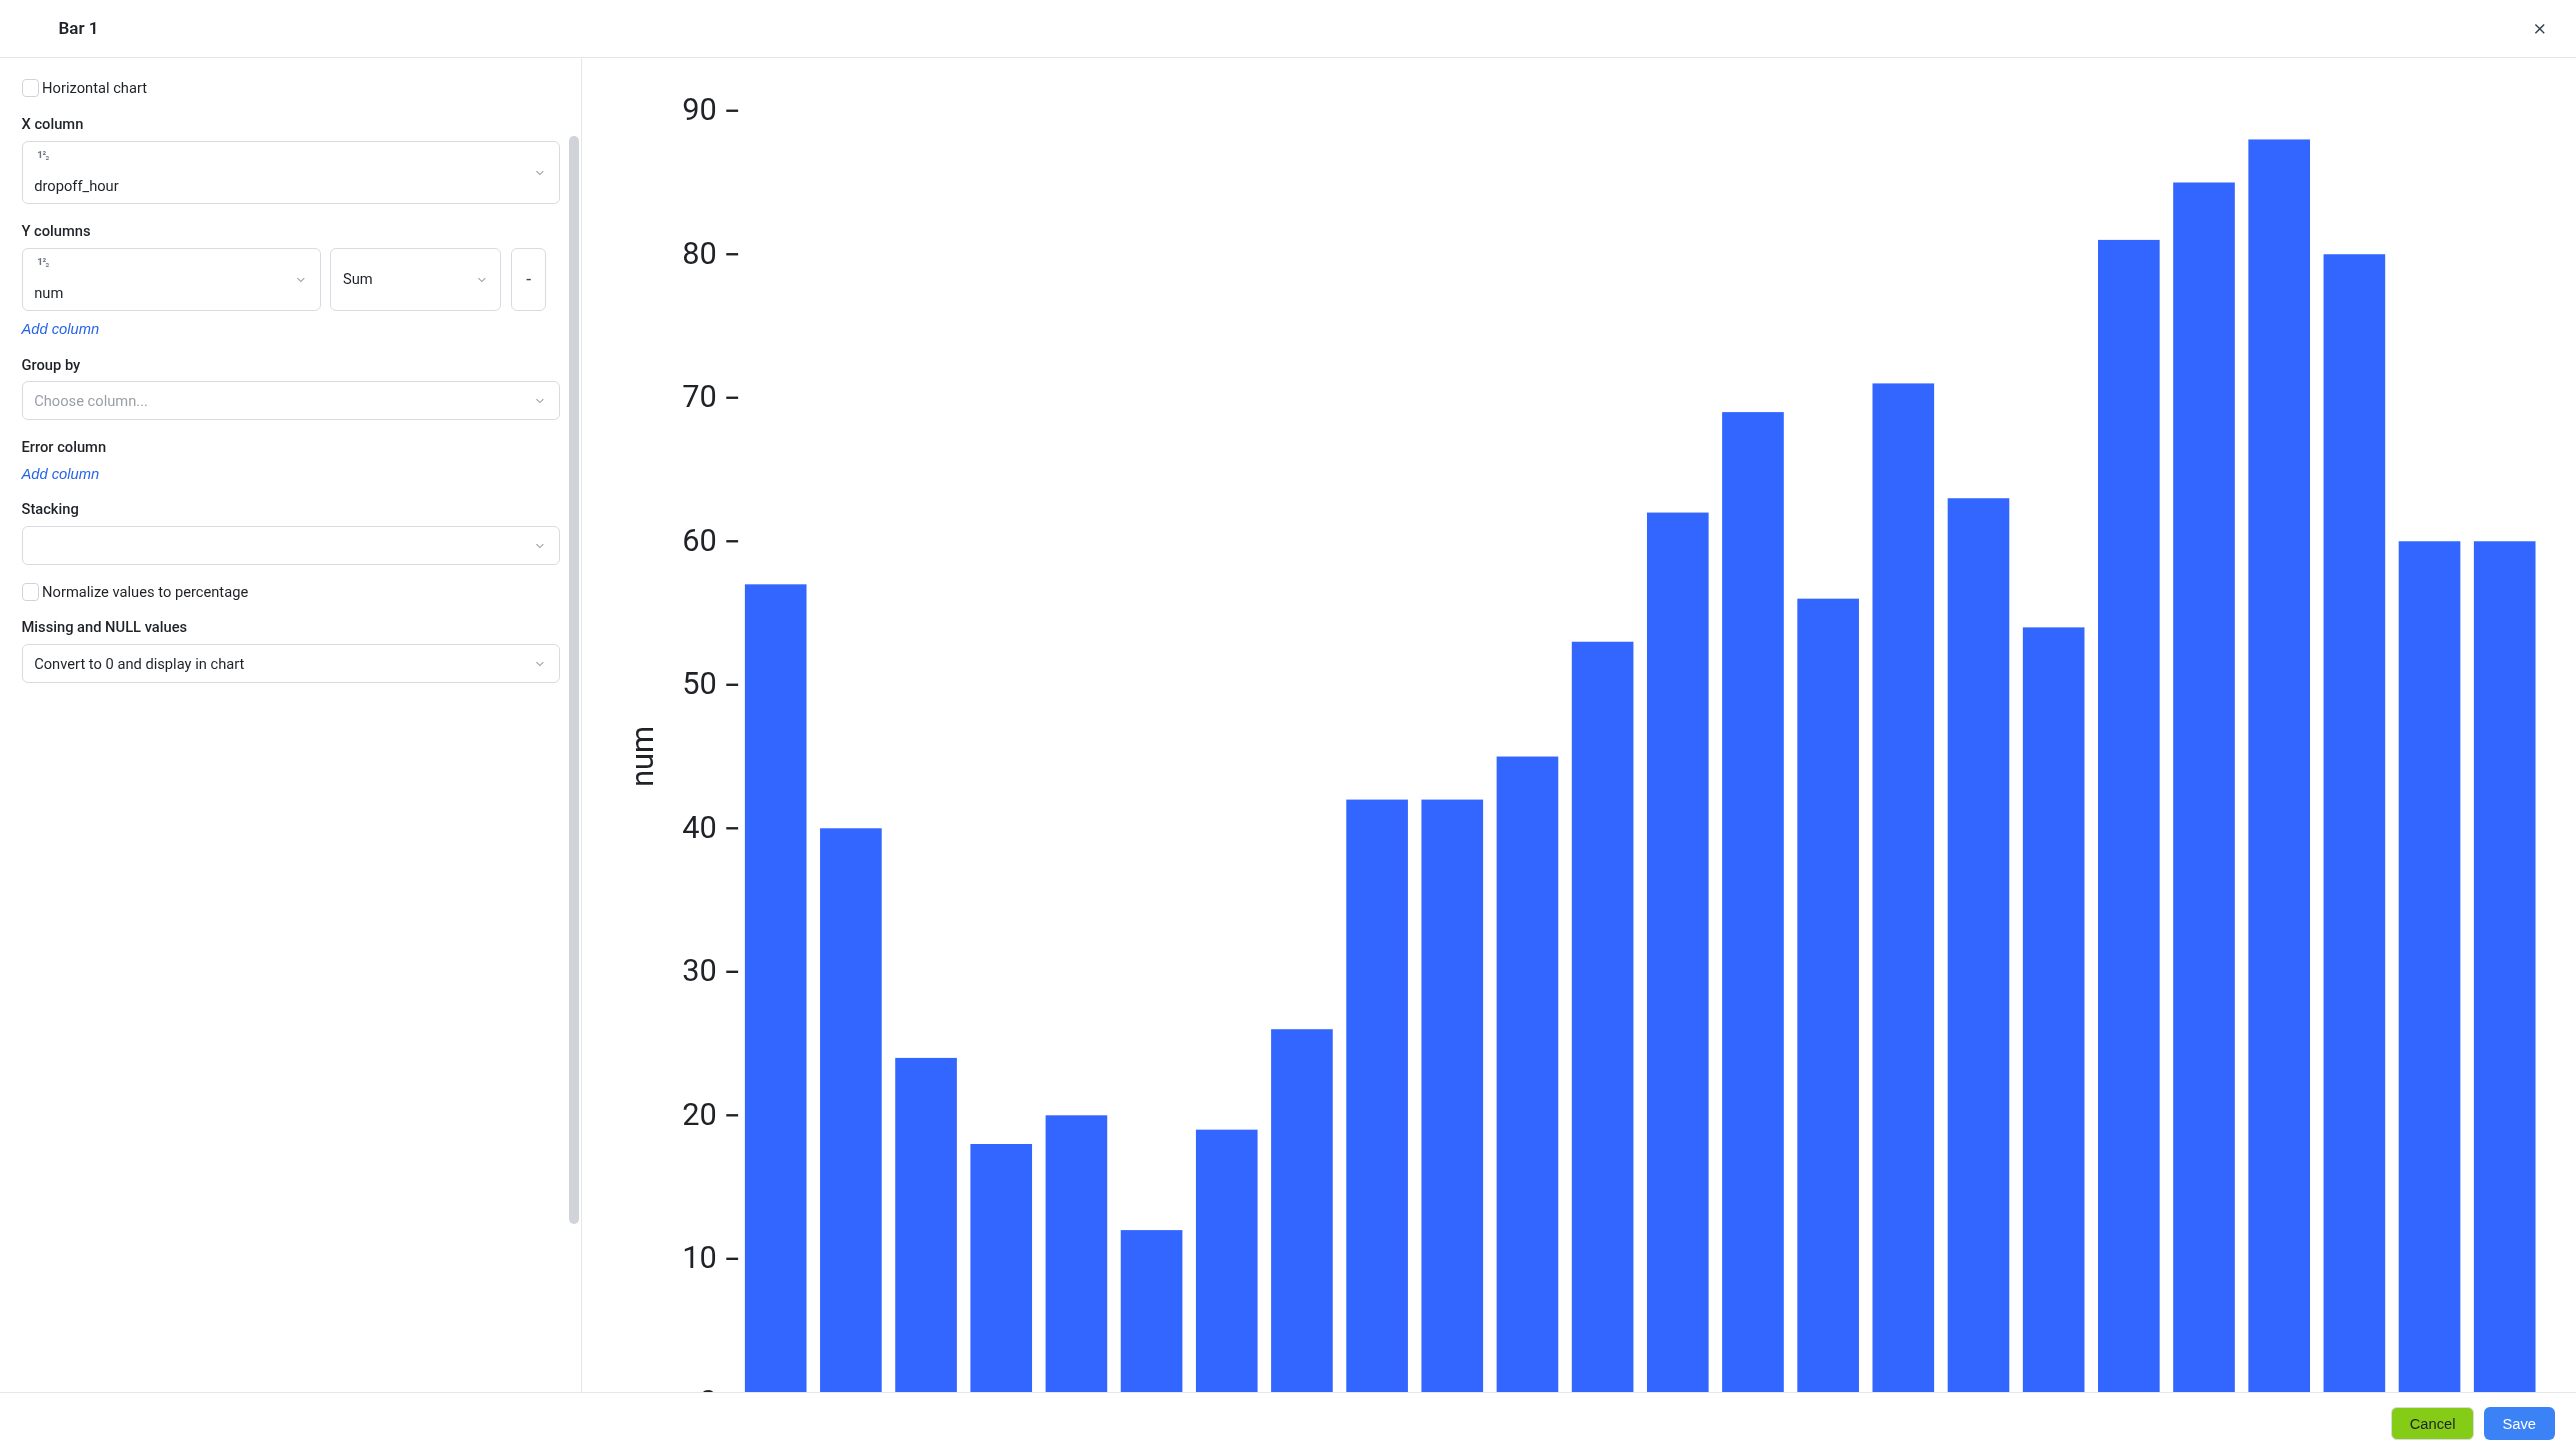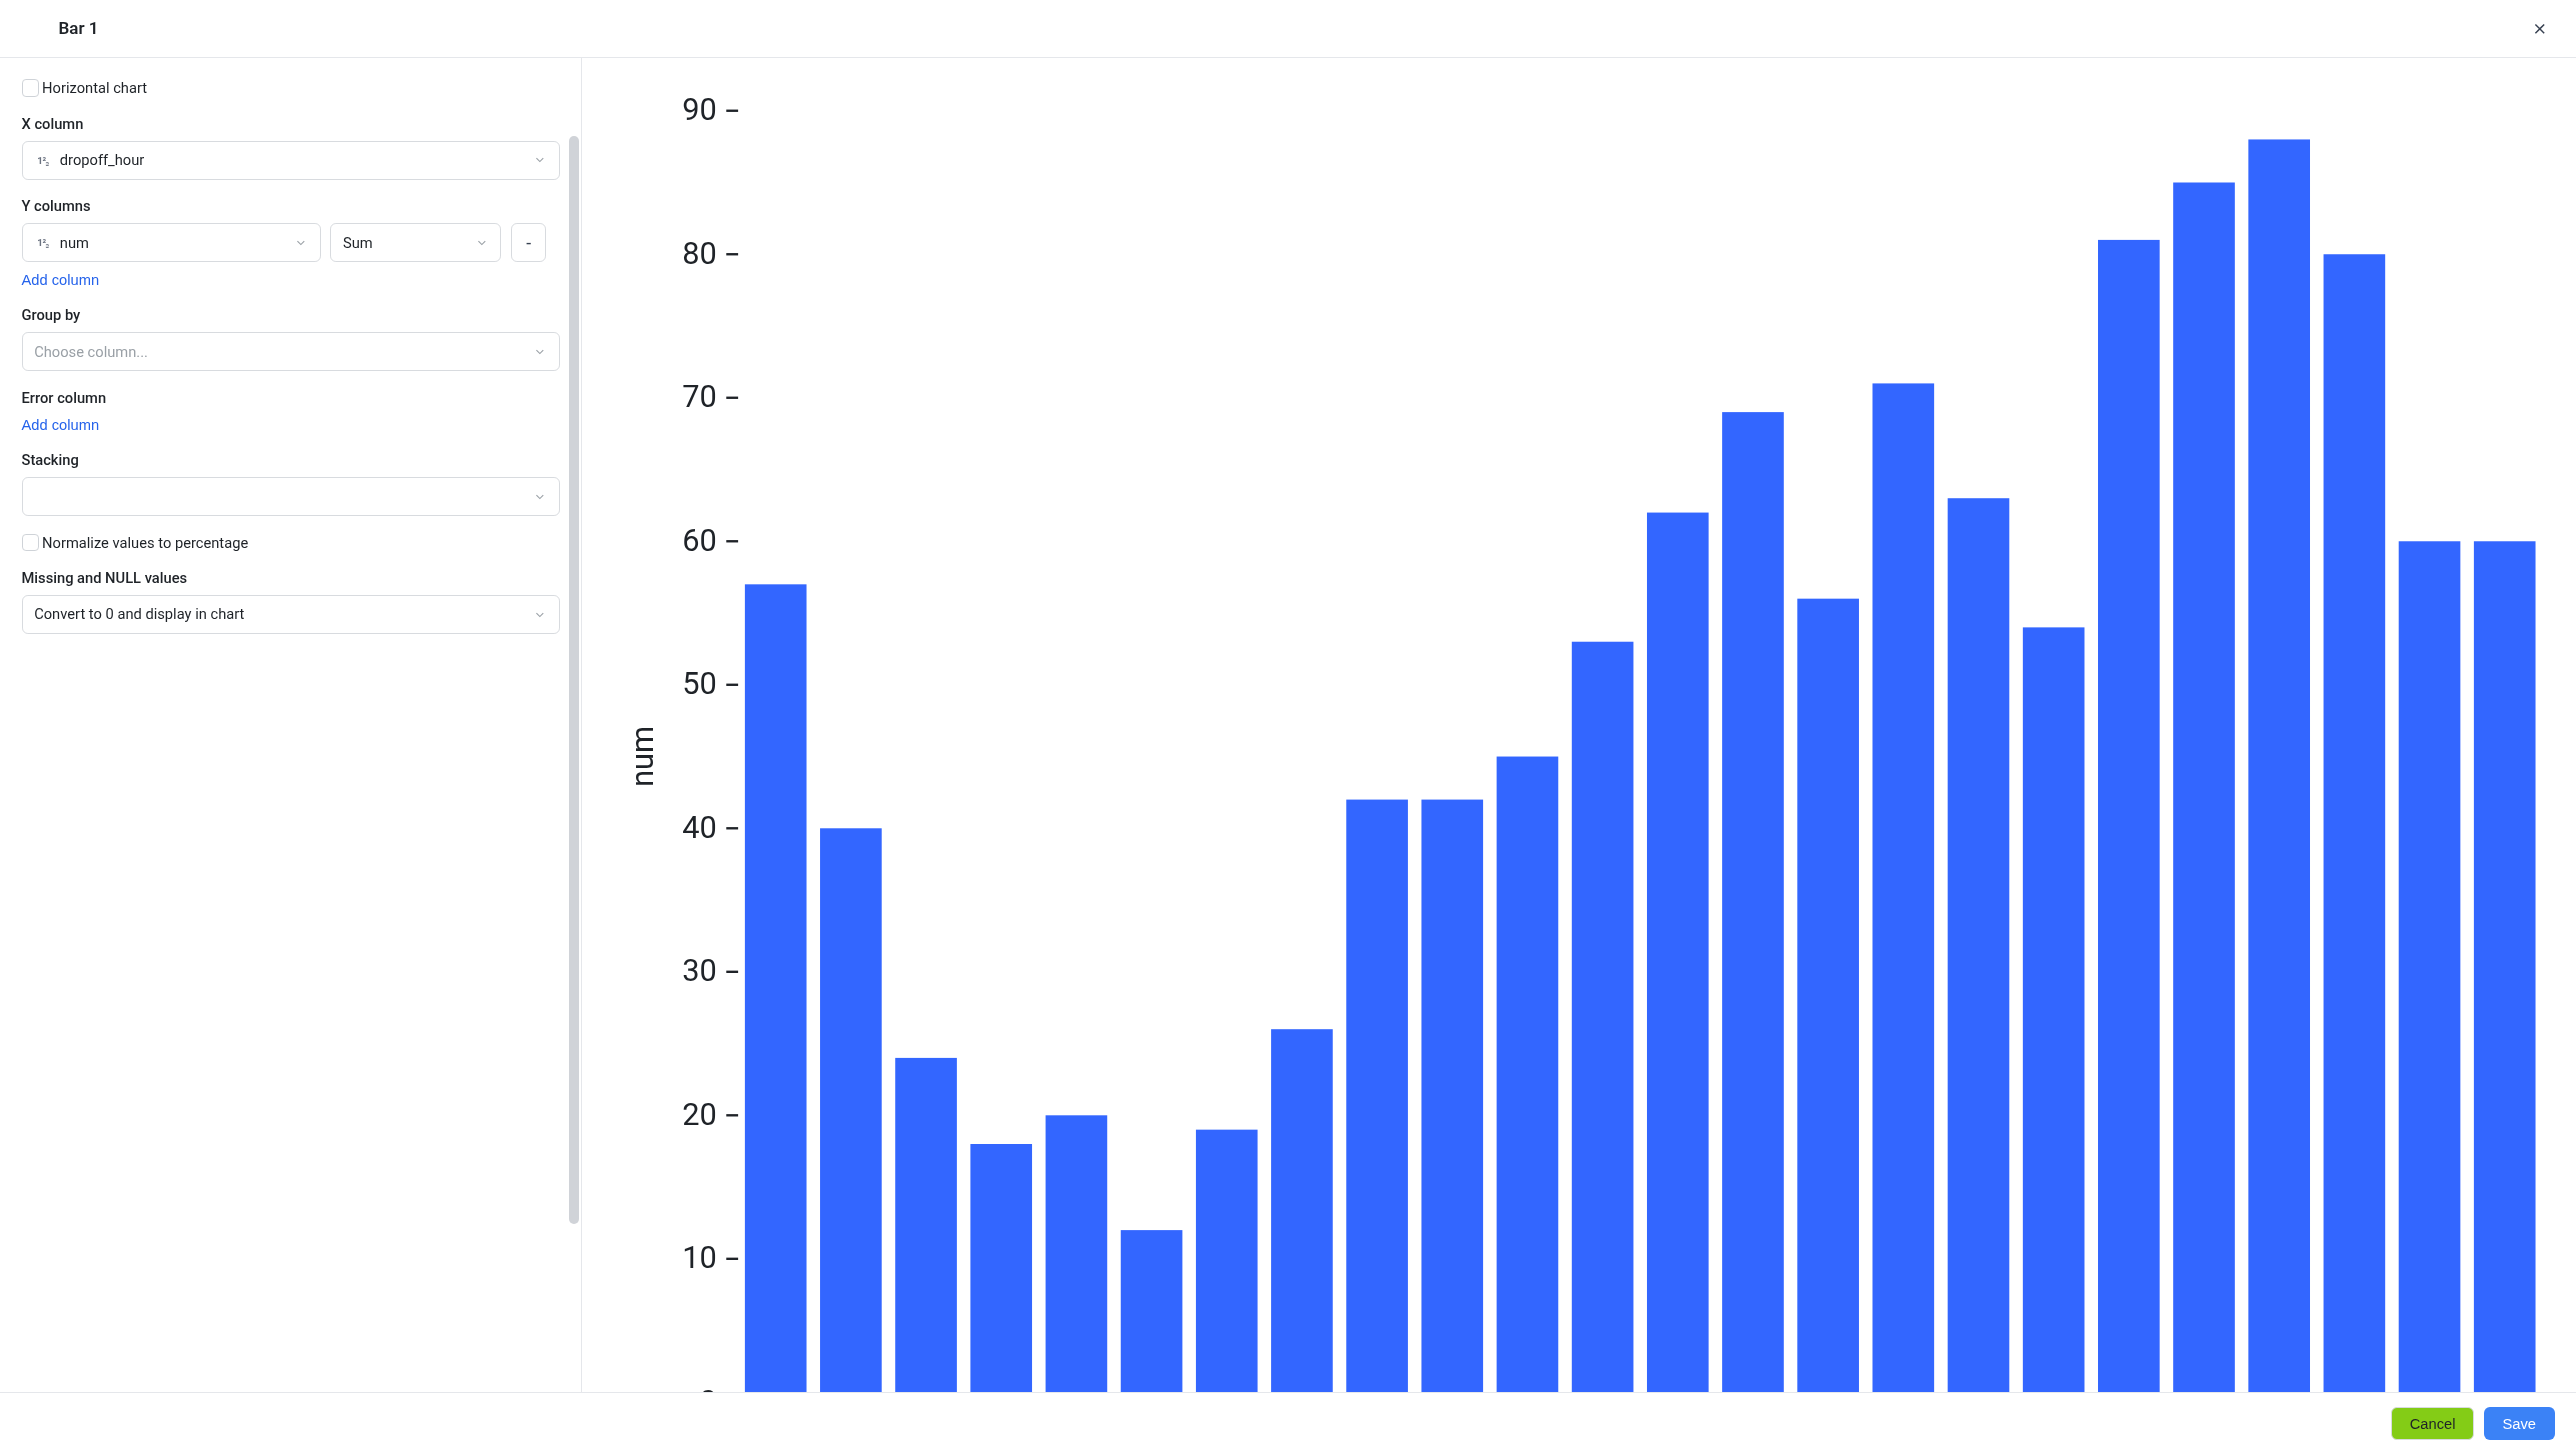--- a/index.html
+++ b/index.html
@@ -51,40 +51,40 @@
     width:17.6px; height:17.6px; border:1.5px solid #cfd3d8; border-radius:3.9px; background:#fff; cursor:pointer;
   }
   .checkbox-row span { font-size:14.7px; }
 
   .select {
     display:flex; align-items:center; justify-content:space-between;
     border:1px solid #d8dbdf; border-radius:5.9px; background:#fff;
     padding: 7.8px 11.7px; font-size:14.7px; color:#1f2328; cursor:pointer;
     min-height:39px;
   }
-  .select .left { display:flex; gap:8px; }
+  .select .left { display:flex; gap:17px;flex-direction:column; }
   .select .placeholder { color:#9aa0a6; }
   .chev { width:13.7px; height:13.7px; color:#9aa0a6; }
 
   .num-icon {
     font-size:9.8px; font-weight:700; color:#6b7280; letter-spacing:-0.5px;
     display:inline-flex; align-items:center; justify-content:center;
     width:17.6px;
   }
 
   .row { display:flex; gap:9.8px; }
   .row .select { flex:1; }
   .row .select.fixedw { flex:0 0 171px;gap:36px; }
   .row .remove {
     flex:0 0 35px; border:1px solid #d8dbdf; border-radius:5.9px; background:#fff;
     display:flex; align-items:center; justify-content:center; cursor:pointer; font-size:17.6px; color:#374151;
   }
 
   .link-btn {
-    background:none; border:none; color:#2563eb; font-size:14.7px; cursor:pointer; padding:0; margin-top:9.8px;
+    background:none; border:none; color:#2563eb; font-size:14.7px; cursor:pointer; padding:0; margin-top:9.8px;font-style:italic;
   }
 
   
   .chart-panel { flex:1; padding: 29px 19.5px 19.5px 33px; display:flex; flex-direction:column; }
   .chart-area { flex:1; position:relative; }
   .chart-svg { width:100%; height:100%; }
   .bar-rect { fill:#3366ff; }
   .axis-text { font-size:13px; fill:#1f2328; }
   .axis-label { font-size:13px; fill:#1f2328; }
   .tick-line { stroke:#1f2328; stroke-width:1; }

